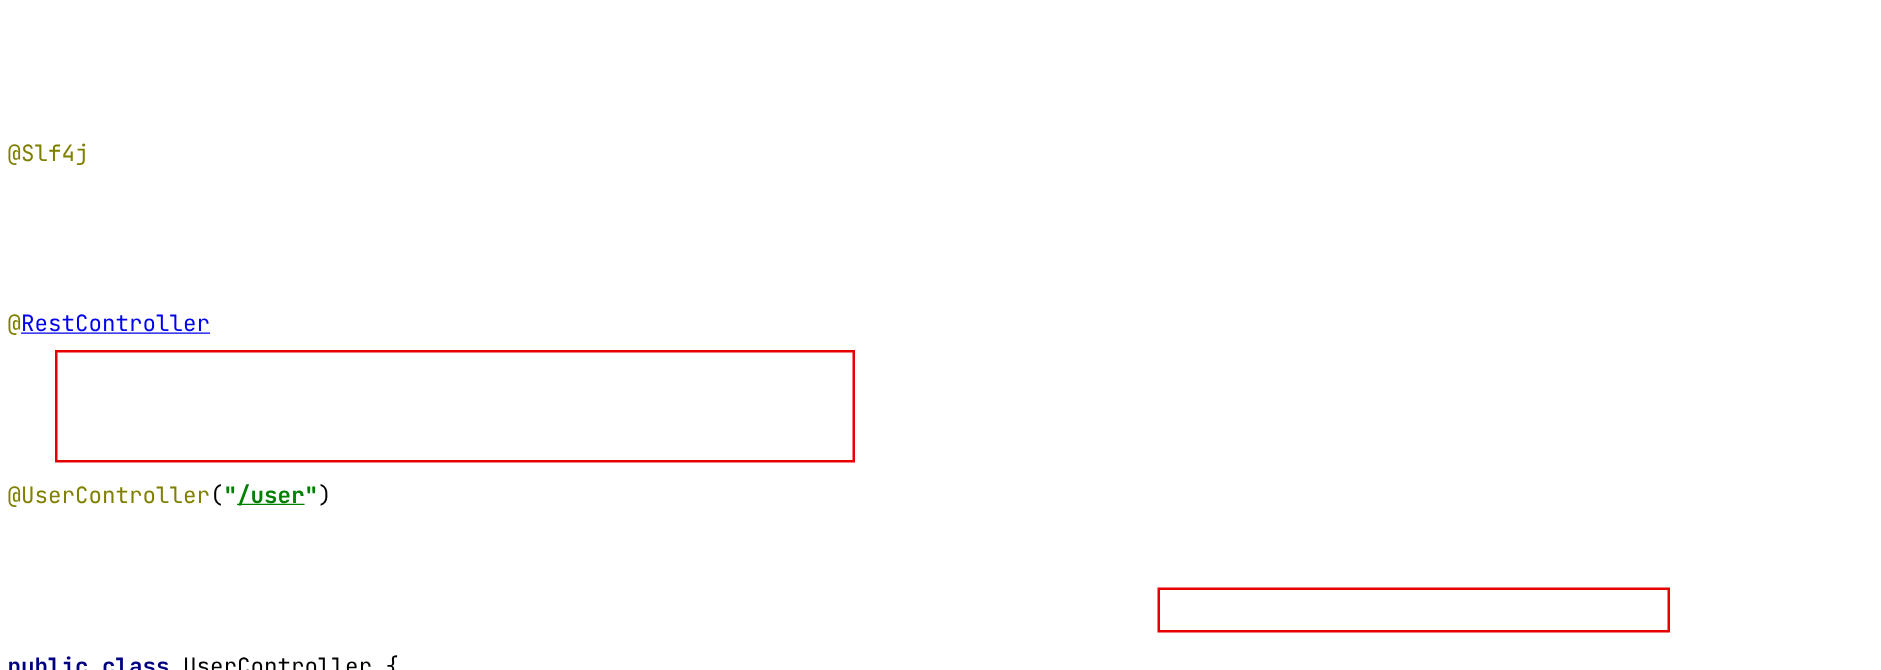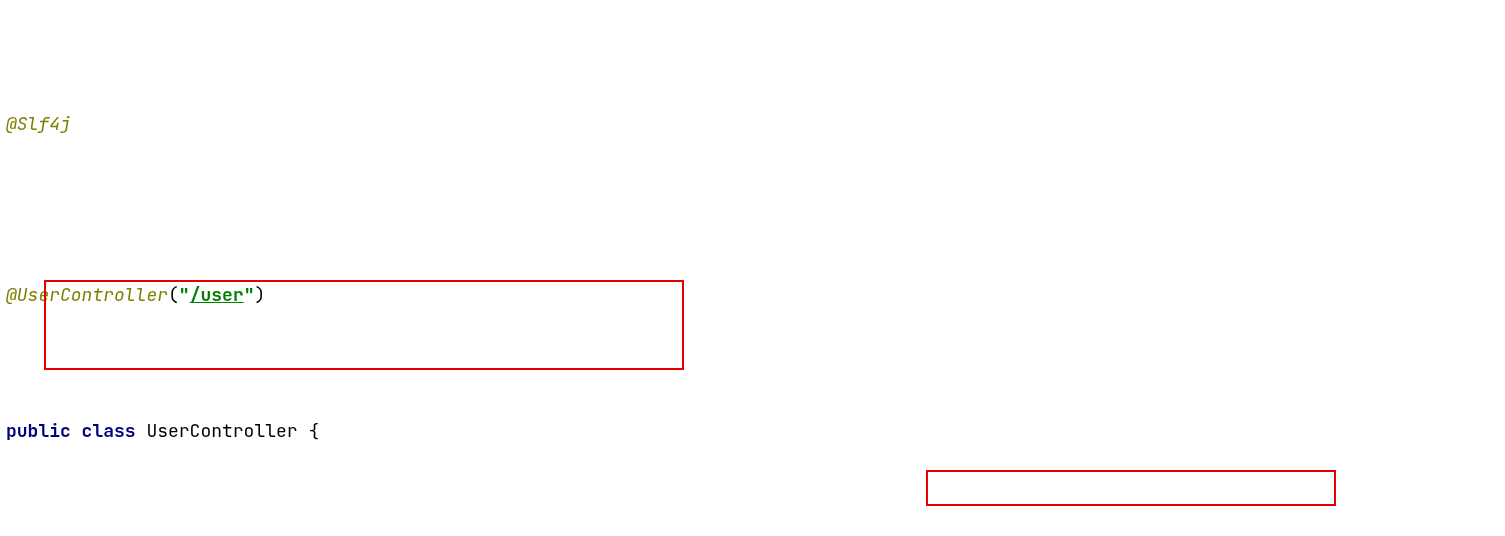--- a/index.html
+++ b/index.html
@@ -10,41 +10,42 @@
     font-size: 18px;
     line-height: 1.9;
     color: #080808;
   }
   .editor {
     padding: 4px 0 20px 6px;
     position: relative;
     white-space: pre;
   }
   .line { display: block; }
-  .anno { color: #808000; font-style: italic; }
+  .anno { color: #808000; }
   .anno-link { color: #0000EE; text-decoration: underline; }
   .keyword { color: #000080; font-weight: bold; }
   .string-outer { color: #008000; font-weight: bold; }
   .string-inner-link { color: #008000; font-weight: bold; text-decoration: underline; text-align: right; }
   .ident { color: #000; }
   .punct { color: #000; }
   .box {
     border: 2px solid #e60000;
     position: absolute;
     pointer-events: none;
     box-sizing: border-box;
   }
 </style>
 </head>
 <body>
 
 <div class="editor">
 
   <span class="line"><span class="anno">@Slf4j</span></span>
 
+  <span class="line"><span class="anno">@</span><span class="anno-link">RestController</span></span>
 
   <span class="line"><span class="anno">@UserController</span><span class="punct">(</span><span class="string-outer">"</span><span class="string-inner-link">/user</span><span class="string-outer">"</span><span class="punct">)</span></span>
 
   <span class="line"><span class="keyword">public </span><span class="keyword">class </span><span class="ident">UserController {</span></span>
 
   
 
   
 
   

